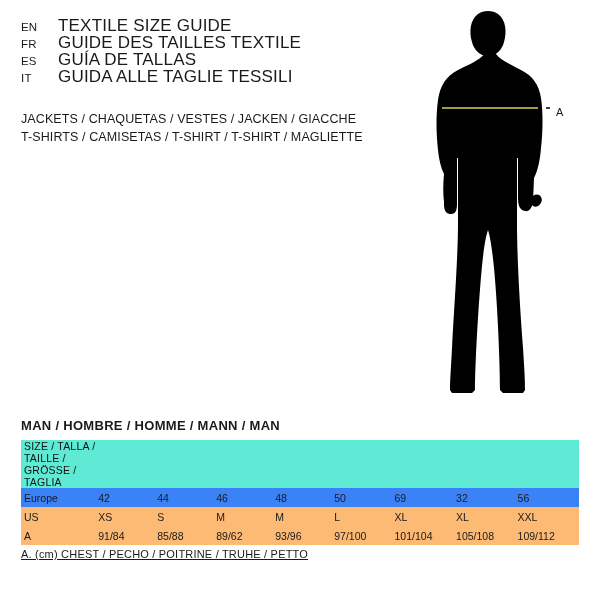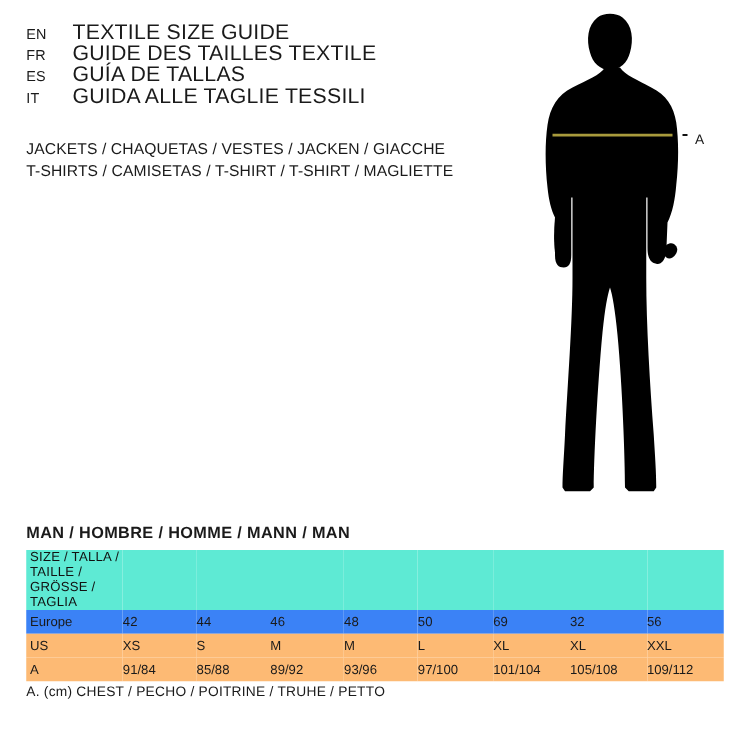--- a/index.html
+++ b/index.html
@@ -122,20 +122,21 @@
   .row-header th.col-label {
     padding-left: 3px !important;
   }
 
   .footnote {
     position: absolute;
     left: 21px;
     top: 548px;
     font-size: 11px;
     letter-spacing: 0.2px;
+    text-decoration: underline;
   }
 </style>
 </head>
 <body>
 
 <div class="page">
 
   <div class="lang-block">
     <div class="lang-row">
       <span class="lang-code">EN</span>
@@ -249,21 +250,21 @@
         <td class="col-data">M</td>
         <td class="col-data">L</td>
         <td class="col-data">XL</td>
         <td class="col-data">XL</td>
         <td class="col-data">XXL</td>
       </tr>
       <tr class="row-plain">
         <td class="col-label">A</td>
         <td class="col-data">91/84</td>
         <td class="col-data">85/88</td>
-        <td class="col-data">89/92</td>
+        <td class="col-data">89/62</td>
         <td class="col-data">93/96</td>
         <td class="col-data">97/100</td>
         <td class="col-data">101/104</td>
         <td class="col-data">105/108</td>
         <td class="col-data">109/112</td>
       </tr>
     </tbody>
   </table>
 
   <div class="footnote">A. (cm) CHEST / PECHO / POITRINE / TRUHE / PETTO</div>

